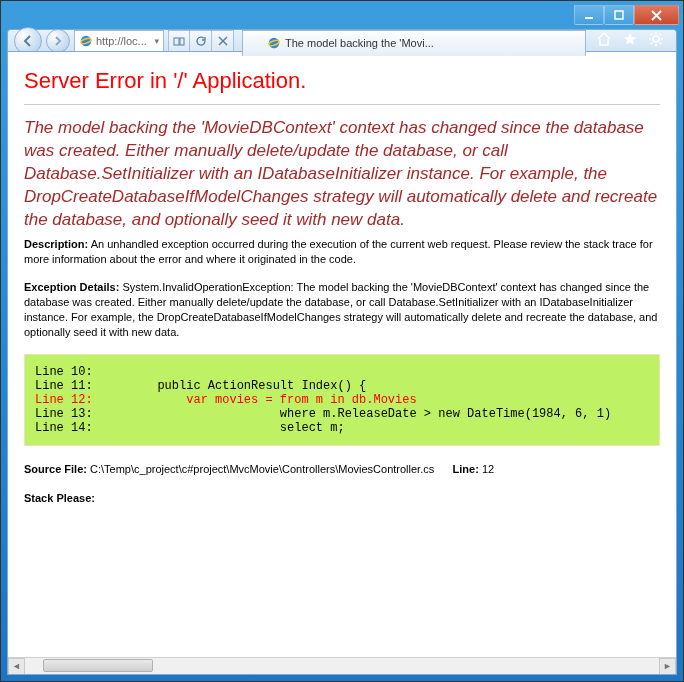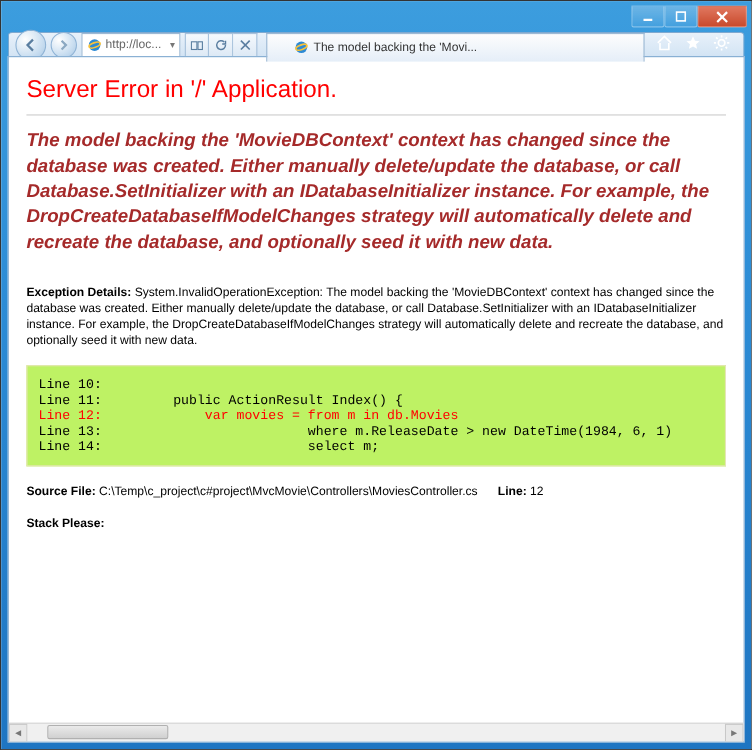--- a/index.html
+++ b/index.html
@@ -26,21 +26,21 @@
 
   .content-wrap { flex: 1; margin: 0 6px 6px 6px; background: #fff; border: 1px solid #7fa9d0; display: flex; flex-direction: column; overflow: hidden; }
   .content { flex: 1; overflow: auto; padding: 10px 16px; border-radius: 15px; }
   .h-scroll { height: 17px; background: #f0f0f0; border-top: 1px solid #d0d0d0; display: flex; align-items: center; }
   .h-track { flex: 1; height: 100%; position: relative; background: #f0f0f0; }
   .h-thumb { position: absolute; left: 18px; top: 1px; width: 110px; height: 13px; background: linear-gradient(to bottom,#eaeaea,#d0d0d0); border:1px solid #b0b0b0; border-radius:2px; }
   .h-arrow { width: 17px; height: 17px; background: #e8e8e8; border: 1px solid #c8c8c8; display:flex; align-items:center; justify-content:center; font-size:9px; color:#777; }
 
   h1.err-title { font-family: Verdana, sans-serif; font-weight: normal; color: red; font-size: 22px; margin: 6px 0 10px 0; }
   hr.err-hr { border: none; border-top: 1px solid #ccc; margin: 0 0 12px 0; }
-  h2.err-msg { font-family: Verdana, sans-serif; font-weight: bold; font-style: italic; color: #a52a2a; font-size: 17px; margin: 0 0 27px 0; line-height: 1.35; }
+  h2.err-msg { font-family: Verdana, sans-serif; font-weight: normal; font-style: italic; color: #a52a2a; font-size: 17px; margin: 0 0 5px 0; line-height: 1.35; }
   .para { font-family: Verdana, sans-serif; font-size: 11px; color: #000; margin: 0 0 14px 0; line-height: 1.35; }
   .para b { font-weight: bold; }
   .src-box { background: #bef264; border: 1px solid #e5e5b5; padding: 10px; font-family: Consolas, "Courier New", monospace; font-size: 12px; color: #000; white-space: pre; overflow-x: auto; margin-bottom: 16px; }
   .src-box .hl { color: red; }
 
   .content::-webkit-scrollbar { width: 17px; }
   .content::-webkit-scrollbar-track { background: #f0f0f0; }
   .content::-webkit-scrollbar-thumb { background: linear-gradient(to right,#eaeaea,#d0d0d0); border:1px solid #b0b0b0; border-radius:2px; }
 </style>
 </head>
@@ -129,20 +129,24 @@
   </div>
 
   <div class="content-wrap">
     <div class="content">
 
       <h1 class="err-title">Server Error in '/' Application.</h1>
       <hr class="err-hr">
 
       <h2 class="err-msg">The model backing the 'MovieDBContext' context has changed since the database was created. Either manually delete/update the database, or call Database.SetInitializer with an IDatabaseInitializer instance. For example, the DropCreateDatabaseIfModelChanges strategy will automatically delete and recreate the database, and optionally seed it with new data.</h2>
 
+      <p class="para">
+        <b>Description:</b>
+        <span>An unhandled exception occurred during the execution of the current web request. Please review the stack trace for more information about the error and where it originated in the code.</span>
+      </p>
 
       <p class="para">
         <b>Exception Details:</b>
         <span>System.InvalidOperationException: The model backing the 'MovieDBContext' context has changed since the database was created. Either manually delete/update the database, or call Database.SetInitializer with an IDatabaseInitializer instance. For example, the DropCreateDatabaseIfModelChanges strategy will automatically delete and recreate the database, and optionally seed it with new data.</span>
       </p>
 
 
       <div class="src-box"><span>Line 10:</span>
 <span>Line 11:         public ActionResult Index() {</span>
 <span class="hl">Line 12:             var movies = from m in db.Movies</span>

